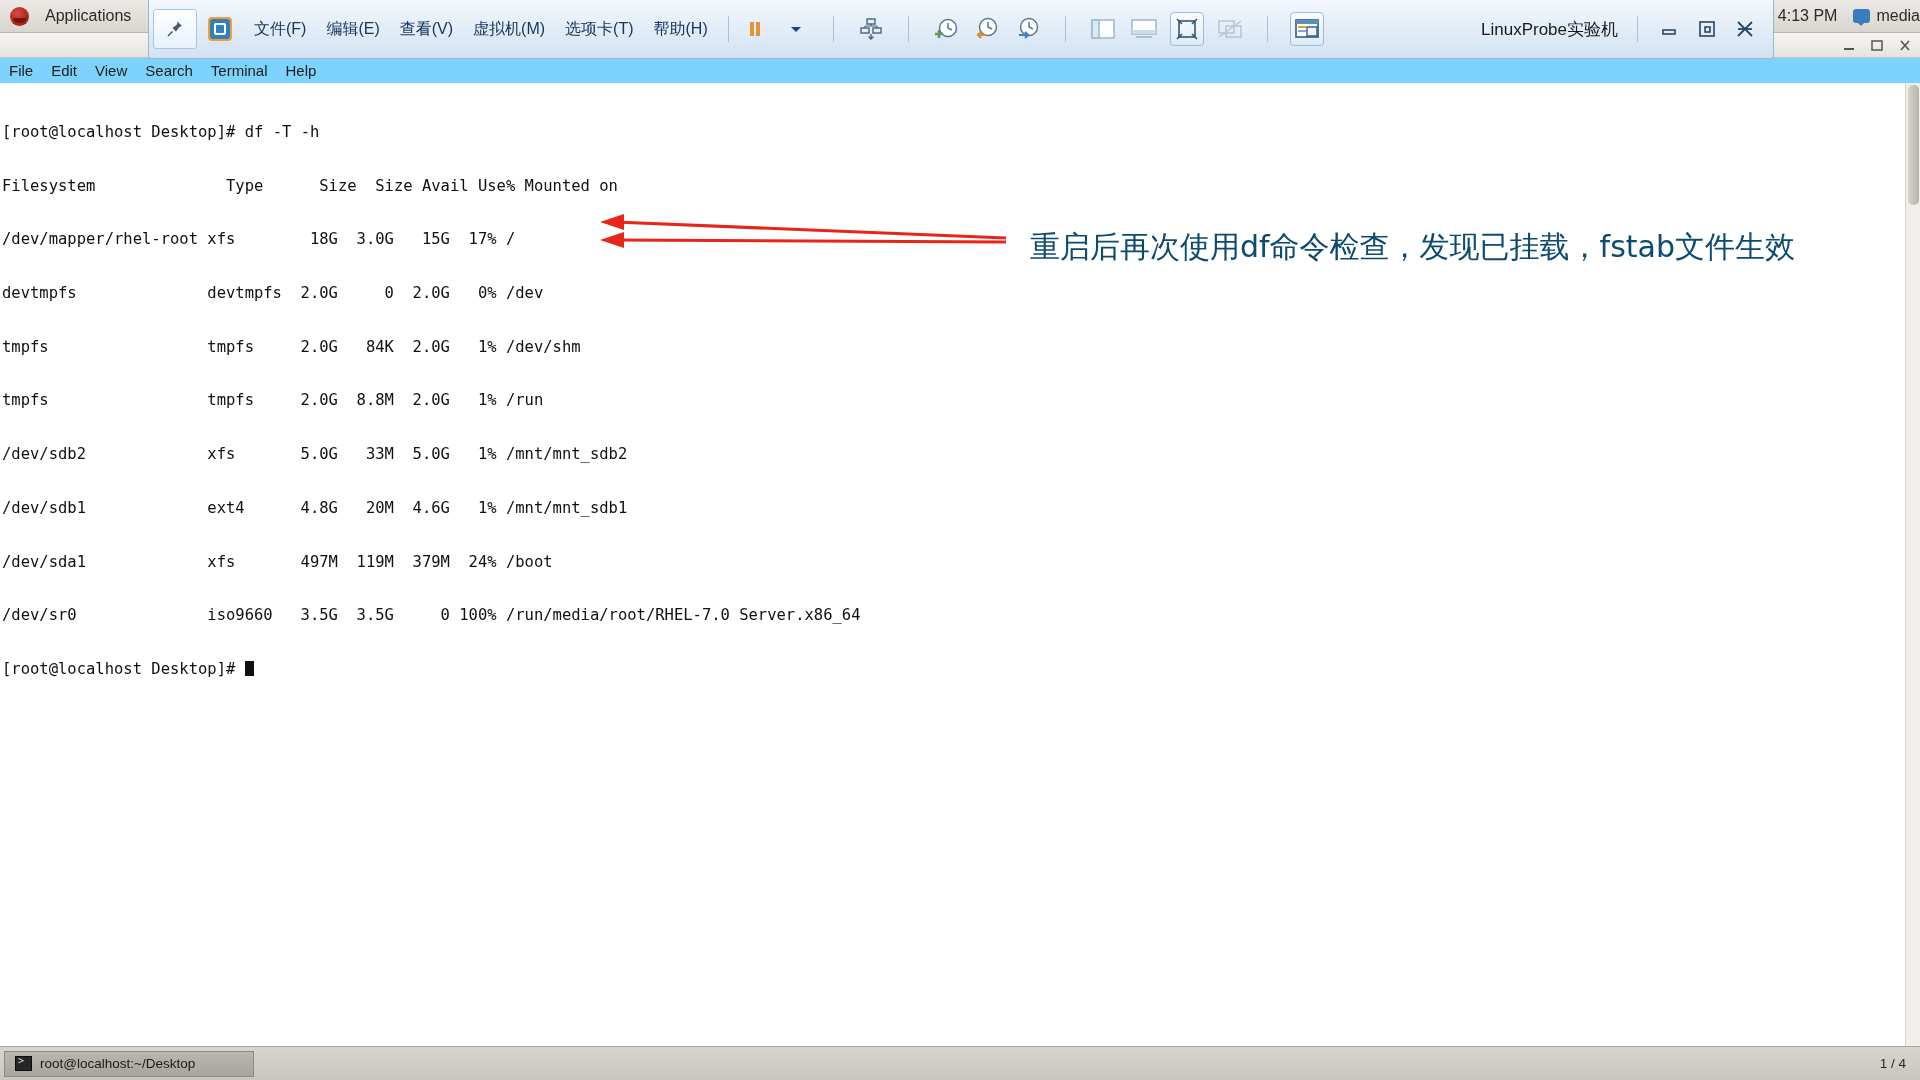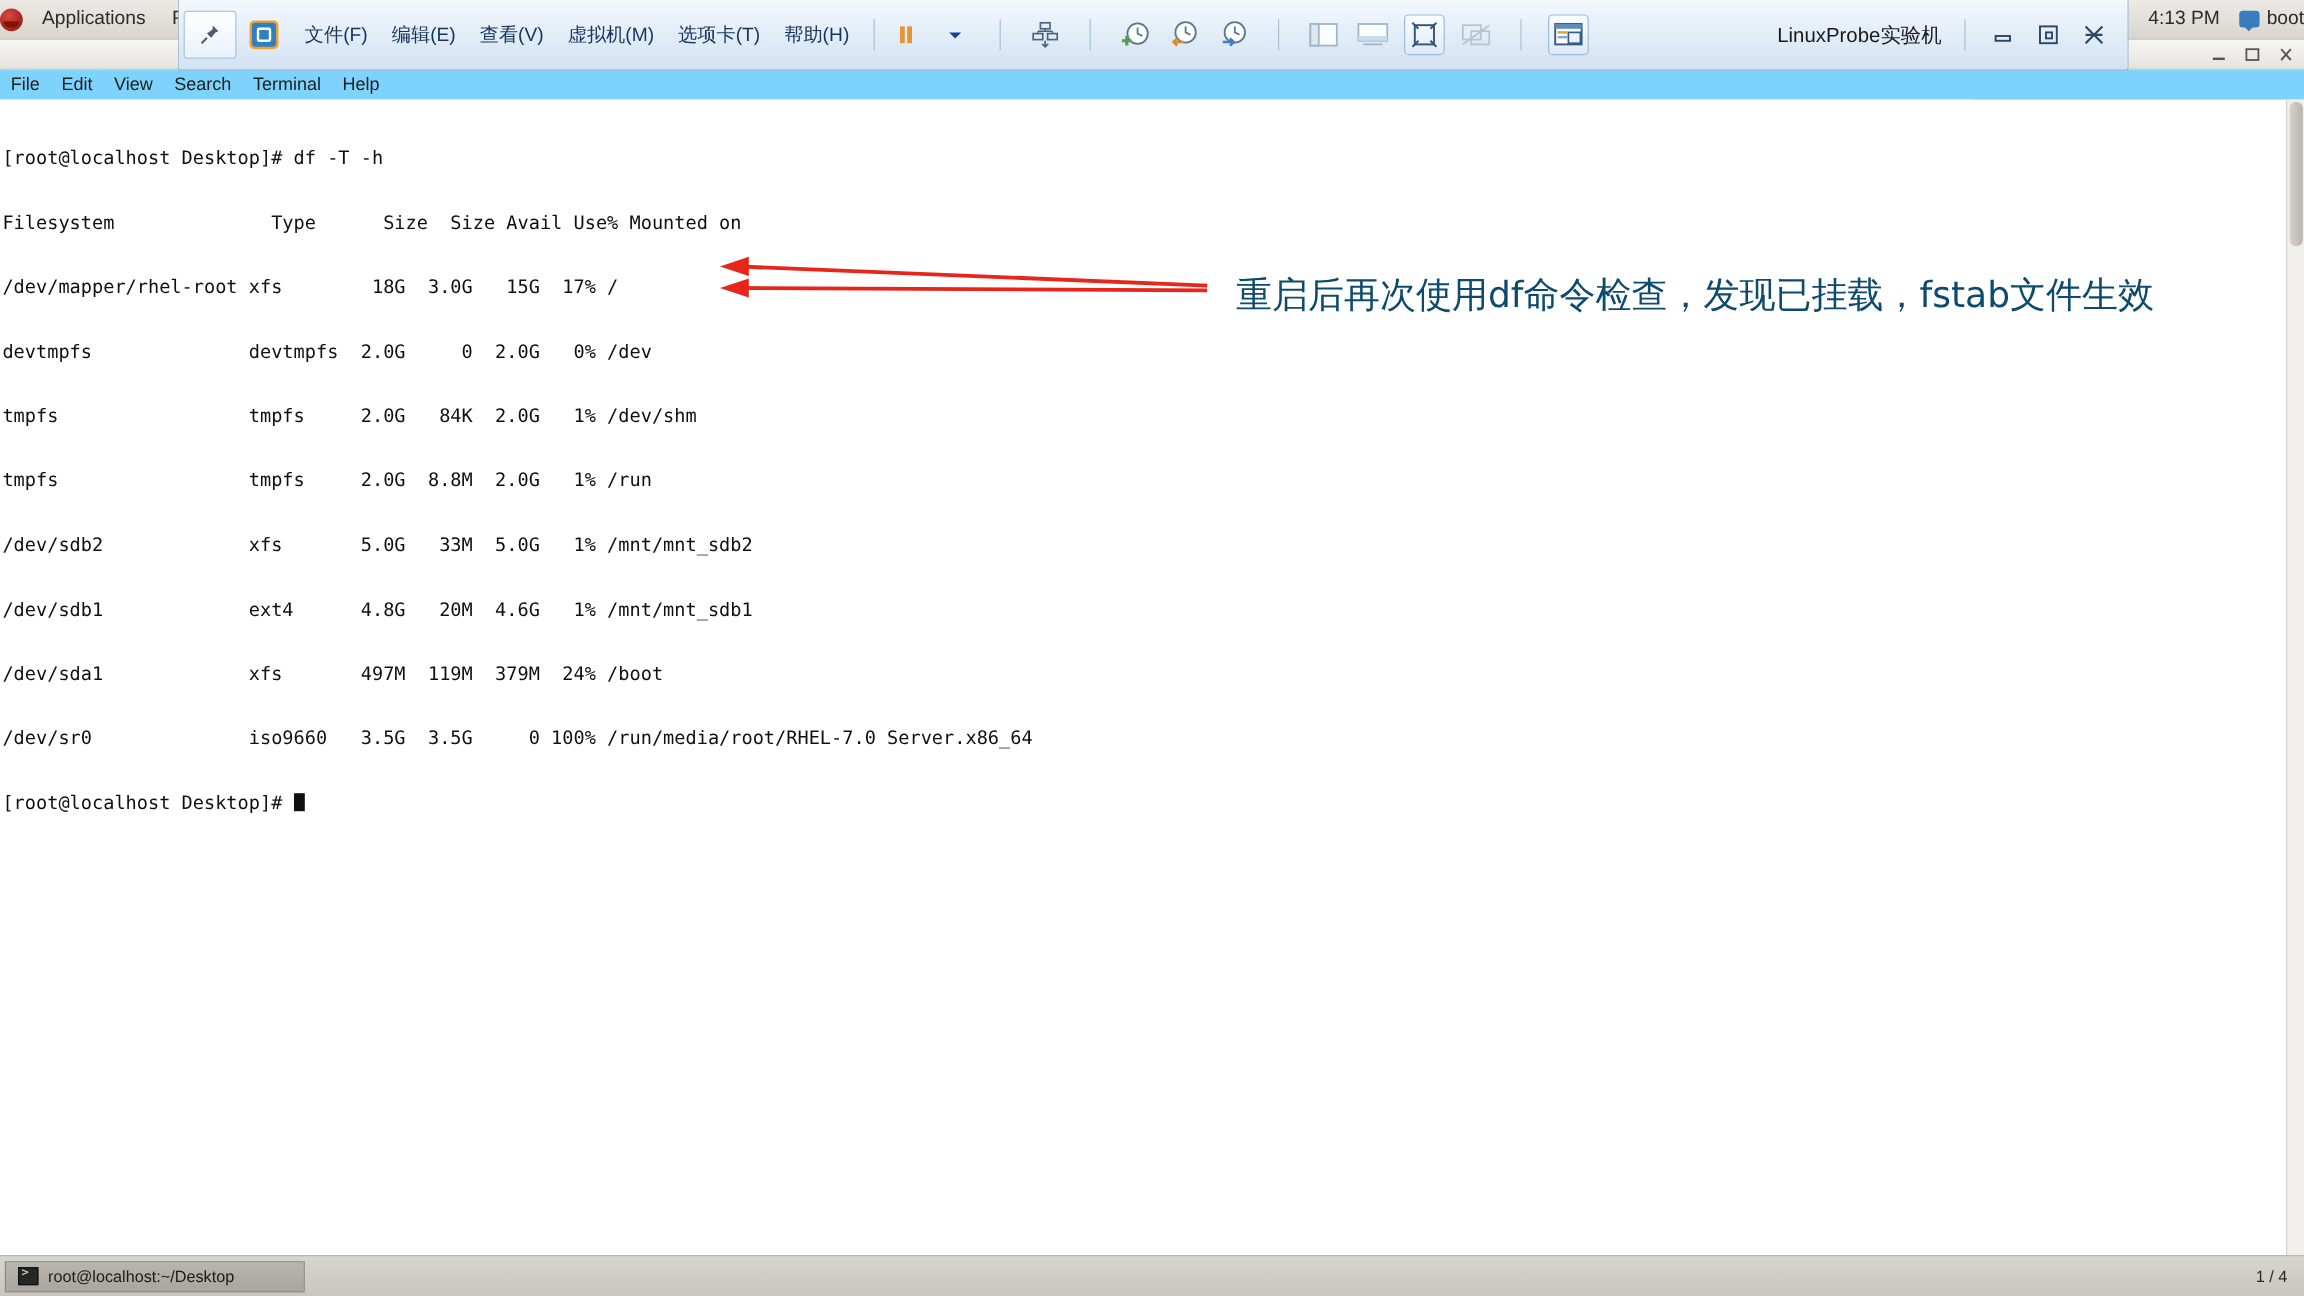--- a/index.html
+++ b/index.html
@@ -12,21 +12,21 @@
 
   
   #gnome-panel {
     position: absolute; left: 0; top: 0; width: 1920px; height: 33px;
     background: linear-gradient(to bottom, #eceae6 0%, #e3e0da 50%, #d8d5ce 100%);
     border-bottom: 1px solid #b9b5ac;
     display: flex; align-items: center;
     font-size: 16px; color: #2b2b2b;
     z-index: 5;
   }
-  .gp-left { display: flex; align-items: center; gap: 10px; }
+  .gp-left { display: flex; align-items: center; gap: 10px; padding-left: 10px; }
   .rh-logo {
     width: 19px; height: 19px; border-radius: 50%;
     background: radial-gradient(circle at 38% 32%, #d94a42 0%, #9c1f17 75%, #751008 100%);
     position: relative;
   }
   .rh-logo::after {
     content: ""; position: absolute; left: 3px; top: 11px;
     width: 13px; height: 5px; border-radius: 0 0 7px 7px;
     background: #7d1209;
   }
@@ -163,21 +163,21 @@
 <div id="gnome-panel">
   <div class="gp-left">
     <span class="rh-logo"></span>
     <span class="gp-item">Applications</span>
     <span class="gp-item">Pl</span>
   </div>
   <div class="gp-right">
     <span>4:13 PM</span>
     <span class="user-chip">
       <span class="user-badge"></span>
-      <span>boot</span>
+      <span>media</span>
     </span>
   </div>
 </div>
 
 <div id="term-window">
 
   <div id="term-titlebar">
     <span id="term-title">root@localhost:~/Desktop</span>
     <div id="term-wbtns">
       <svg width="14" height="12" viewBox="0 0 14 12">

